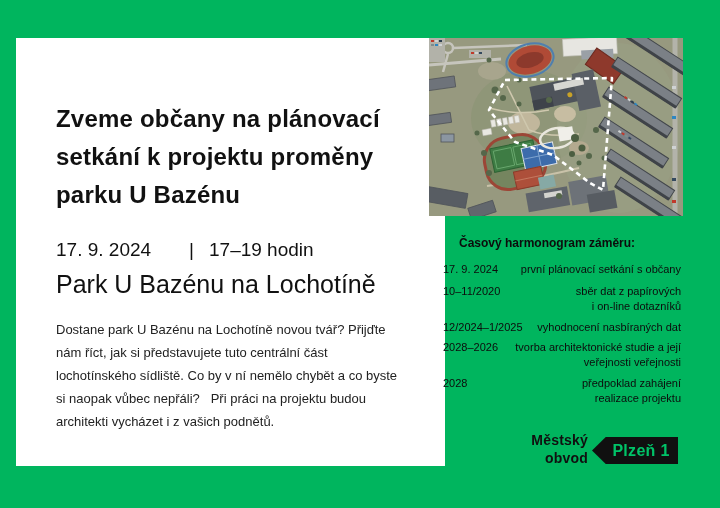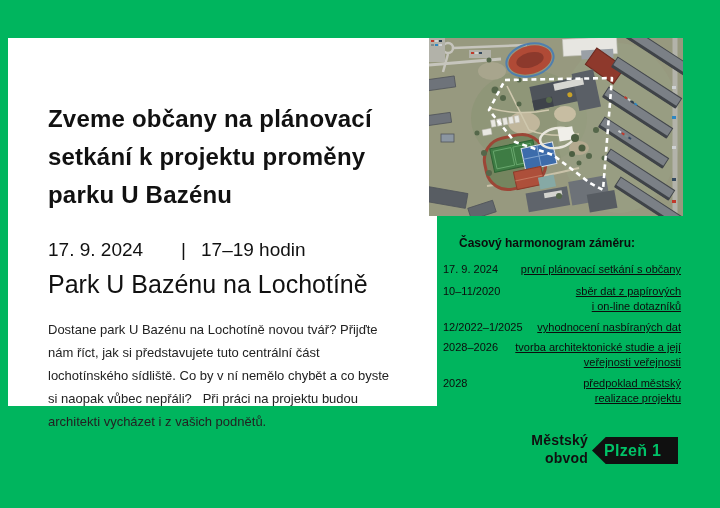--- a/index.html
+++ b/index.html
@@ -1,48 +1,48 @@
 <!DOCTYPE html>
 <html style="--green: #00b55e; --badge_green: #00c368; --text_dark: #111111; --panel_white: #ffffff;"><head>
 <meta charset="utf-8">
 <style>
   html,body{margin:0;padding:0;background:#444;}
   .page{position:relative;width:720px;height:508px;overflow:hidden;
         background:var(--green,#00b55e);
         font-family:"Liberation Sans",sans-serif;}
-  .white-panel{position:absolute;left:8px;top:38px;width:429px;height:368px;background:#fff;}
+  .white-panel{position:absolute;left:16px;top:38px;width:429px;height:428px;background:#fff;}
   .title{position:absolute;left:40px;top:62px;width:380px;
          font-size:24px;font-weight:bold;line-height:38px;color:#111;
          white-space:pre-line;letter-spacing:.2px;}
   .dateline{position:absolute;left:40px;top:201px;height:24px;width:360px;
             font-size:19px;color:#111;}
   .d-date{position:absolute;left:0;top:0;}
   .d-sep{position:absolute;left:133px;top:0;}
   .d-time{position:absolute;left:153px;top:0;}
   .venue{position:absolute;left:40px;top:232px;font-size:25px;color:#111;}
   .para{position:absolute;left:40px;width:380px;font-size:13px;line-height:23px;
         color:#222;white-space:pre-line;}
   .para1{top:280px;}
   .para2{top:386px;}
   .aerial{position:absolute;left:429px;top:38px;width:254px;height:178px;}
   .aerial svg{display:block;width:254px;height:178px;}
   .timeline{position:absolute;left:443px;top:236px;width:238px;color:#0c0c0c;}
   .tl-heading{font-size:12px;font-weight:bold;margin:0 0 12px 16px;}
   .tl-row{position:relative;font-size:11px;line-height:15px;}
   .tl-date{position:absolute;left:0;top:0;white-space:nowrap;}
-  .tl-desc{display:block;text-align:right;white-space:pre-line;text-decoration:underline;}
+  .tl-desc{display:block;text-align:right;white-space:pre-line;}
   .mb7{margin-bottom:7px}.mb6{margin-bottom:6px}.mb5{margin-bottom:5px}
   .logo{position:absolute;left:528px;top:429px;width:152px;height:38px;}
   .logo-text{position:absolute;left:0;top:2px;width:60px;text-align:right;
              font-size:14px;font-weight:bold;line-height:18px;color:#101010;
              white-space:pre-line;letter-spacing:.2px;}
   .logo-badge{position:absolute;left:64px;top:8px;width:86px;height:27px;
               background:#101010;
               clip-path:polygon(0 50%,16% 0,100% 0,100% 100%,16% 100%);
-              display:flex;align-items:center;justify-content:flex-start;
+              display:flex;align-items:center;justify-content:center;
               box-sizing:border-box;padding-left:12px;
               color:var(--badge_green,#00c368);font-weight:bold;font-size:16px;
               letter-spacing:.3px;}
 </style>
 </head>
 <body>
 
 <div class="page">
 
   <div class="white-panel">
@@ -242,31 +242,31 @@
     <div class="tl-row mb7">
       <span class="tl-date">17. 9. 2024</span>
       <span class="tl-desc">první plánovací setkání s občany</span>
     </div>
     <div class="tl-row mb6">
       <span class="tl-date">10–11/2020</span>
       <span class="tl-desc">sběr dat z papírových
 i on-line dotazníků</span>
     </div>
     <div class="tl-row mb5">
-      <span class="tl-date">12/2022–1/2025</span>
+      <span class="tl-date">12/2024–1/2025</span>
       <span class="tl-desc">vyhodnocení nasbíraných dat</span>
     </div>
     <div class="tl-row mb6">
       <span class="tl-date">2028–2026</span>
       <span class="tl-desc">tvorba architektonické studie a její
 veřejnosti veřejnosti</span>
     </div>
     <div class="tl-row">
       <span class="tl-date">2028</span>
-      <span class="tl-desc">předpoklad městský
+      <span class="tl-desc">předpoklad zahájení
 realizace projektu</span>
     </div>
   </div>
 
   <div class="logo">
     <div class="logo-text">Městský
 obvod</div>
     <div class="logo-badge">
       <span>Plzeň 1</span>
     </div>

